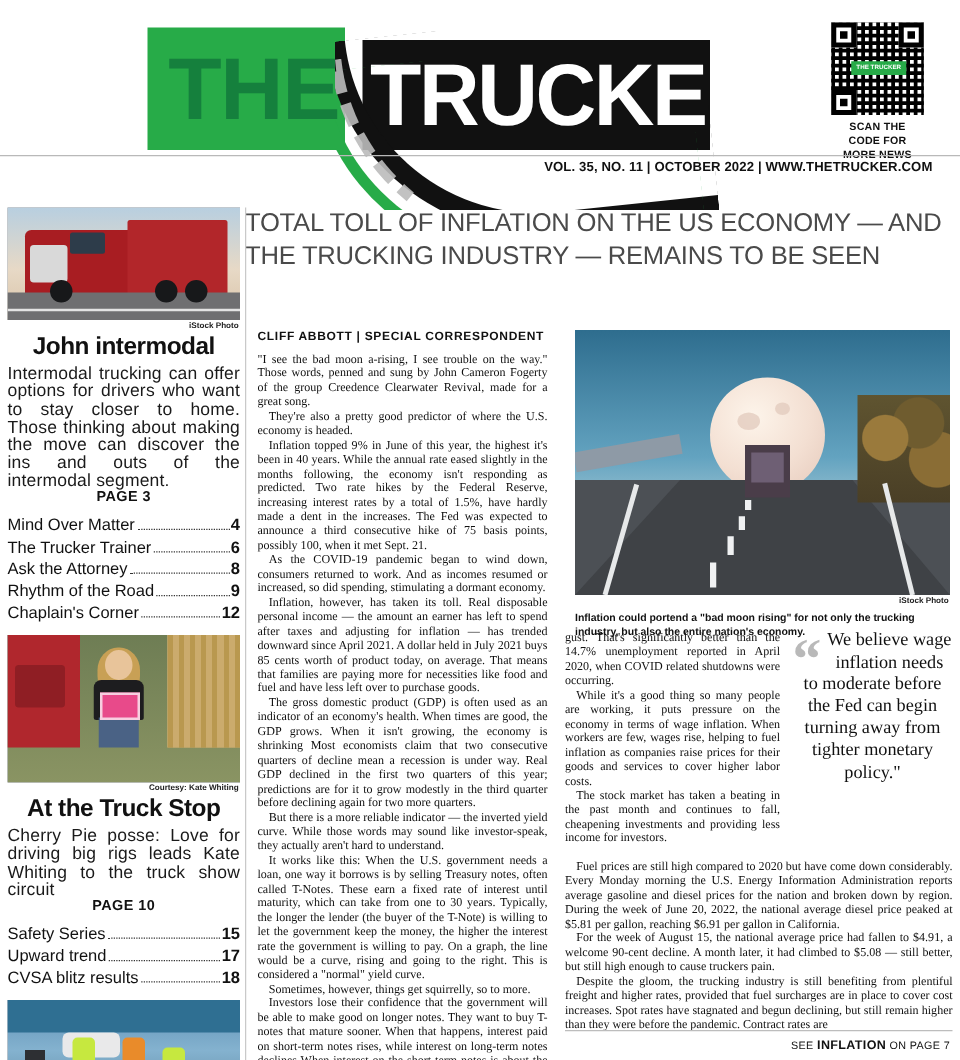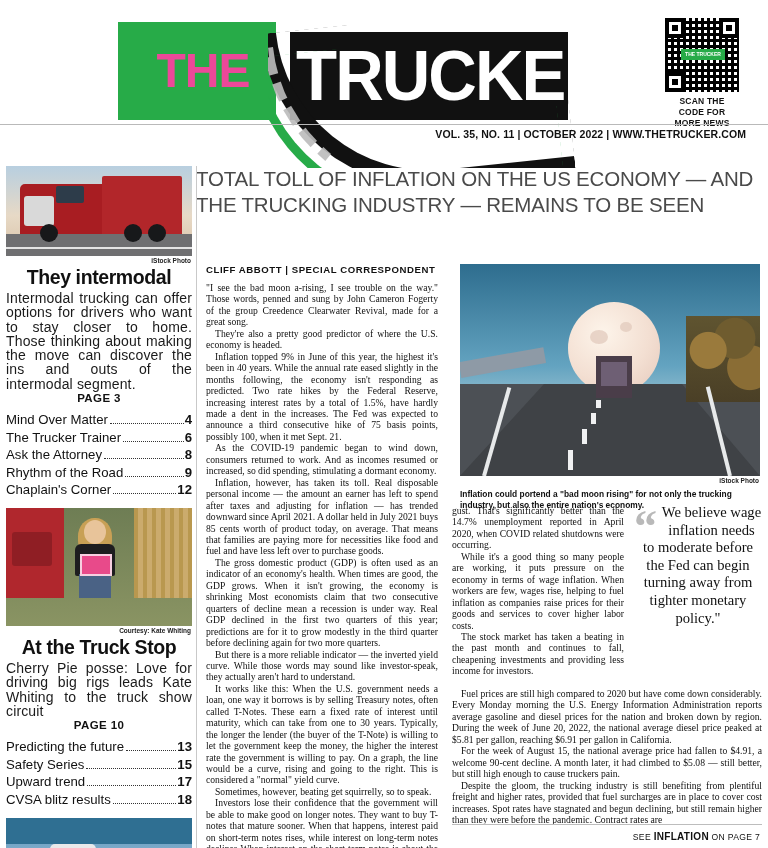--- a/index.html
+++ b/index.html
@@ -11,22 +11,22 @@
   }
   .page { position: relative; width: 768px; height: 848px; background:#fff; }
 
   
   .masthead { position: relative; height: 150px; width: 768px; }
   .logo-wrap { position:absolute; left:118px; top:22px; width:450px; height:100px; }
   .logo-green { position:absolute; left:0; top:0; width:158px; height:98px; background:#27ab48; }
   .logo-black { position:absolute; left:172px; top:10px; width:278px; height:88px; background:#111111; }
   .logo-the {
     position:absolute; left:12px; top:12px; width:146px; height:74px;
-    color:#ec4899; font-family:"Liberation Sans", sans-serif; font-weight:bold;
-    font-size:48px; line-height:74px; letter-spacing:-1px; text-align:center;
+    color:#15803d; font-family:"Liberation Sans", sans-serif; font-weight:bold;
+    font-size:70px; line-height:74px; letter-spacing:-1px; text-align:center;
   }
   .logo-trucker {
     position:absolute; left:178px; top:16px; width:268px; height:76px;
     color:#ffffff; font-family:"Liberation Sans", sans-serif; font-weight:bold;
     font-size:70px; line-height:76px; letter-spacing:-2px; text-align:center;
     transform: scaleX(0.96); transform-origin: left center;
   }
   .swoosh { position:absolute; left:150px; top:-4px; width:330px; height:150px; overflow:hidden; pointer-events:none; }
   .road-curve {
     position:absolute; left:0px; top:0px; width:300px; height:170px;
@@ -240,21 +240,21 @@
         <div class="truck-red2"></div>
         <div class="truck-grill"></div>
         <div class="truck-win"></div>
         <div class="road1"></div>
           <div class="roadline"></div>
         <div class="wheel" style="left:34px"></div>
         <div class="wheel" style="left:118px"></div>
         <div class="wheel" style="left:142px"></div>
       </div>
       <div class="credit">iStock Photo</div>
-      <div class="promo-title">They intermodal</div>
+      <div class="promo-title">John intermodal</div>
       <div class="promo-text">Intermodal trucking can offer options for drivers who want to stay closer to home. Those thinking about making the move can discover the ins and outs of the intermodal segment.</div>
       <div class="promo-page">PAGE 3</div>
     </div>
 
     <div class="index-list">
       <div class="index-row">
         <span class="index-label">Mind Over Matter</span>
         <span class="index-dots"></span>
         <span class="index-page">4</span>
       </div>
@@ -298,25 +298,20 @@
         </div>
       </div>
       <div class="credit">Courtesy: Kate Whiting</div>
       <div class="promo-title">At the Truck Stop</div>
       <div class="promo-text">Cherry Pie posse: Love for driving big rigs leads Kate Whiting to the truck show circuit</div>
       <div class="promo-page">PAGE 10</div>
     </div>
 
     <div class="index-list">
       <div class="index-row">
-        <span class="index-label">Predicting the future</span>
-        <span class="index-dots"></span>
-        <span class="index-page">13</span>
-      </div>
-      <div class="index-row">
         <span class="index-label">Safety Series</span>
         <span class="index-dots"></span>
         <span class="index-page">15</span>
       </div>
       <div class="index-row">
         <span class="index-label">Upward trend</span>
         <span class="index-dots"></span>
         <span class="index-page">17</span>
       </div>
       <div class="index-row">
@@ -348,21 +343,21 @@
 
   <div class="col col-a">
     <p class="noind">"I see the bad moon a-rising, I see trouble on the way." Those words, penned and sung by John Cameron Fogerty of the group Creedence Clearwater Revival, made for a great song.</p>
     <p>They're also a pretty good predictor of where the U.S. economy is headed.</p>
     <p>Inflation topped 9% in June of this year, the highest it's been in 40 years. While the annual rate eased slightly in the months following, the economy isn't responding as predicted. Two rate hikes by the Federal Reserve, increasing interest rates by a total of 1.5%, have hardly made a dent in the increases. The Fed was expected to announce a third consecutive hike of 75 basis points, possibly 100, when it met Sept. 21.</p>
     <p>As the COVID-19 pandemic began to wind down, consumers returned to work. And as incomes resumed or increased, so did spending, stimulating a dormant economy.</p>
     <p>Inflation, however, has taken its toll. Real disposable personal income — the amount an earner has left to spend after taxes and adjusting for inflation — has trended downward since April 2021. A dollar held in July 2021 buys 85 cents worth of product today, on average. That means that families are paying more for necessities like food and fuel and have less left over to purchase goods.</p>
     <p>The gross domestic product (GDP) is often used as an indicator of an economy's health. When times are good, the GDP grows. When it isn't growing, the economy is shrinking Most economists claim that two consecutive quarters of decline mean a recession is under way. Real GDP declined in the first two quarters of this year; predictions are for it to grow modestly in the third quarter before declining again for two more quarters.</p>
     <p>But there is a more reliable indicator — the inverted yield curve. While those words may sound like investor-speak, they actually aren't hard to understand.</p>
     <p>It works like this: When the U.S. government needs a loan, one way it borrows is by selling Treasury notes, often called T-Notes. These earn a fixed rate of interest until maturity, which can take from one to 30 years. Typically, the longer the lender (the buyer of the T-Note) is willing to let the government keep the money, the higher the interest rate the government is willing to pay. On a graph, the line would be a curve, rising and going to the right. This is considered a "normal" yield curve.</p>
-    <p>Sometimes, however, beating get squirrelly, so to speak.</p>
+    <p>Sometimes, however, things get squirrelly, so to more.</p>
     <p>Investors lose their confidence that the government will be able to make good on longer notes. They want to buy T-notes that mature sooner. When that happens, interest paid on short-term notes rises, while interest on long-term notes declines When interest on the short-term notes is about the same as for long-term notes, the graph looks like a straight line from left to right — a "flat" yield curve.</p>
 
   </div>
 
   <div class="lead-figure">
     <div class="lead-photo">
       <div class="moon-sky"></div>
       <div class="moon">
           <b style="left:22px;top:28px;width:18px;height:14px"></b>
         <b style="left:52px;top:20px;width:12px;height:10px"></b>

